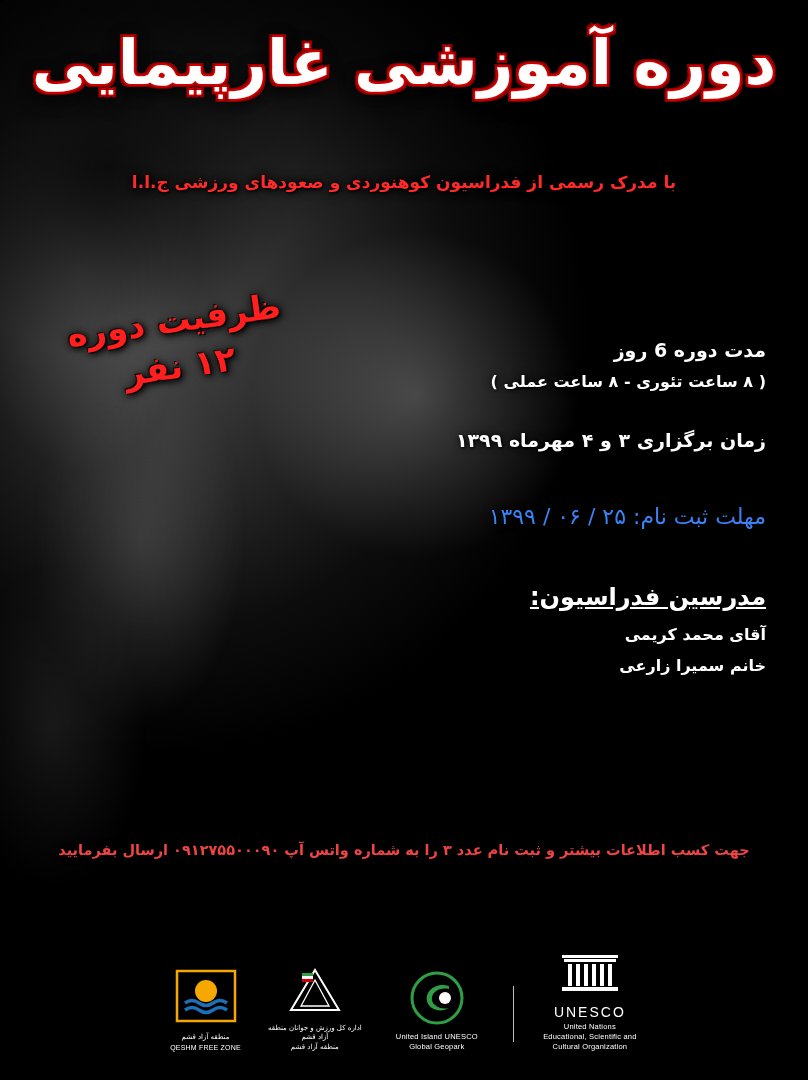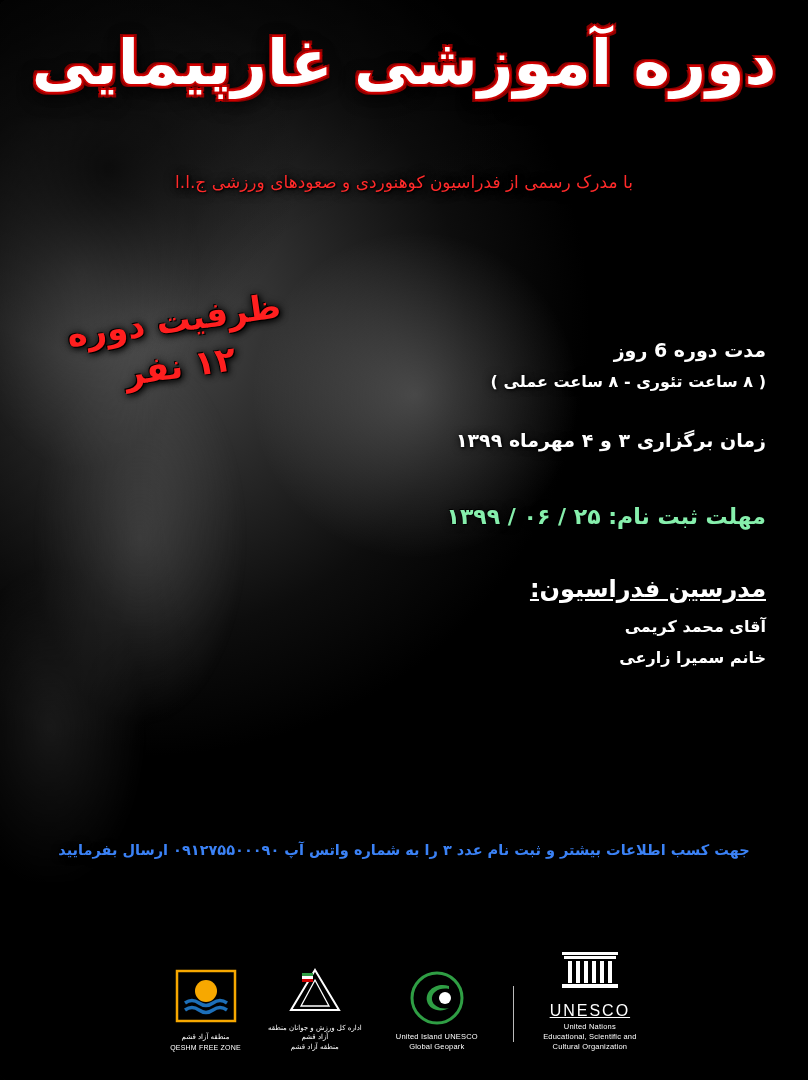--- a/index.html
+++ b/index.html
@@ -83,21 +83,21 @@
       0 0 14px rgba(0,0,0,.9), 0 6px 18px rgba(0,0,0,.9);
     letter-spacing: -1px;
   }
 
   .subtitle {
     position: absolute;
     top: 172px; left: 28px; right: 28px;
     text-align: center;
     direction: rtl;
     font-size: 17px;
-    font-weight: normal;
+    font-weight: bold;
     color: #ff2a2a;
     text-shadow: 0 0 6px #000, 1px 1px 2px #000, 0 0 12px rgba(0,0,0,.95);
   }
 
   .capacity {
     position: absolute;
     top: 298px;
     left: 62px;
     width: 230px;
     text-align: center;
@@ -126,46 +126,46 @@
     margin-bottom: 4px;
     text-shadow: 1px 1px 3px #000, 0 0 9px rgba(0,0,0,.95);
     line-height: 1.6;
   }
   .info-line.small { font-size: 16px; }
   .spacer-sm { height: 26px; }
   .spacer-md { height: 40px; }
 
   .deadline {
     font-size: 22px;
-    font-weight: bold;
-    color: #86efac;
+    font-weight: normal;
+    color: #3b82f6;
     text-shadow: 1px 1px 0 #000, -1px -1px 0 #000, 0 0 10px rgba(0,0,0,.95);
     line-height: 1.6;
-    margin-bottom: 6px;
+    margin-bottom: 14px;
   }
 
   .instructors-head {
     font-size: 24px; font-weight: bold; line-height: 1.9;
     text-shadow: 1px 1px 3px #000, 0 0 9px rgba(0,0,0,.95);
     text-decoration: underline;
   }
   .instructor {
     font-size: 16px; font-weight: bold; line-height: 1.9;
     text-shadow: 1px 1px 3px #000, 0 0 9px rgba(0,0,0,.95);
   }
 
   .contact {
     position: absolute;
     left: 0; right: 0;
     top: 842px;
     text-align: center;
     direction: rtl;
     font-size: 14.5px;
     font-weight: bold;
-    color: #3b82f6;
+    color: #ef4444;
     text-shadow: 1px 1px 2px #000, 0 0 8px rgba(0,0,0,.95);
     padding: 0 16px;
   }
 
   
   .logos {
     position: absolute;
     left: 0; right: 0; bottom: 28px;
     display: flex;
     justify-content: center;
@@ -267,21 +267,21 @@
             <rect x="18" y="15" width="4" height="22"></rect>
             <rect x="26" y="15" width="4" height="22"></rect>
             <rect x="34" y="15" width="4" height="22"></rect>
             <rect x="42" y="15" width="4" height="22"></rect>
             <rect x="50" y="15" width="4" height="22"></rect>
             <rect x="58" y="15" width="4" height="22"></rect>
           </g>
           <rect x="12" y="38" width="56" height="4" fill="#ffffff"></rect>
         </svg>
       </div>
-      <div class="cap" style="font-size:16px; letter-spacing:2px;text-decoration:underline;">UNESCO</div>
+      <div class="cap" style="font-size:14px; letter-spacing:2px;">UNESCO</div>
       <div class="cap">United Nations Educational, Scientific and Cultural Organization</div>
     </div>
 
     <div class="unesco-bar"></div>
 
     <div class="logo">
       <div class="mark">
         <svg width="56" height="56" viewBox="0 0 56 56">
           <circle cx="28" cy="28" r="25" fill="none" stroke="#2f9e44" stroke-width="3"></circle>
           <path d="M40 16 C28 12, 16 20, 18 31 C20 40, 32 43, 40 38 C32 40, 24 36, 23 30 C22 22, 31 17, 40 19 Z" fill="#2f9e44"></path>

